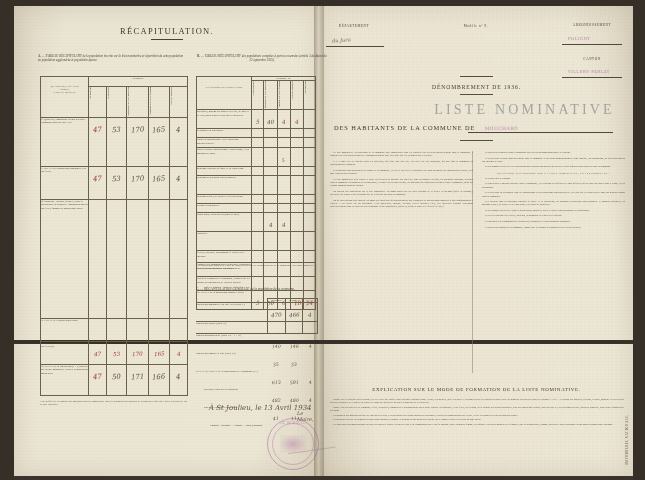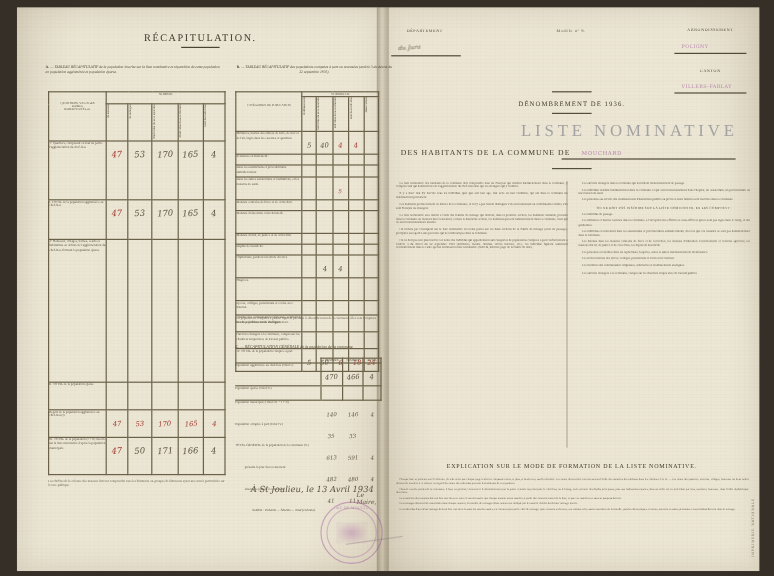--- a/index.html
+++ b/index.html
@@ -1,17 +1,17 @@
 <!DOCTYPE html>
 <html><head>
 <meta charset="utf-8">
 <style>
   html,body{margin:0;padding:0;background:#3a332b;}
   body{width:645px;height:480px;overflow:hidden;font-family:"Liberation Serif",serif;}
-  .scan{position:relative;width:645px;height:480px;background:#3a332b;}
+  .scan{position:relative;width:645px;height:344px;background:#3a332b;}
 
   
   .sheet{position:absolute;background:#e9e3d2;}
   .left-sheet{left:14px;top:6px;width:306px;height:470px;
     background:linear-gradient(100deg,#ded7c4 0%,#ebe5d4 14%,#ece6d5 82%,#ded6c2 100%);
     box-shadow:inset 0 0 26px rgba(120,105,75,.20);}
   .right-sheet{left:320px;top:6px;width:313px;height:470px;
     background:linear-gradient(260deg,#ddd6c3 0%,#ece6d5 16%,#ece5d4 84%,#d9d1be 100%);
     box-shadow:inset 0 0 26px rgba(120,105,75,.20);}
   .gutter{position:absolute;left:314px;top:6px;width:10px;height:470px;

